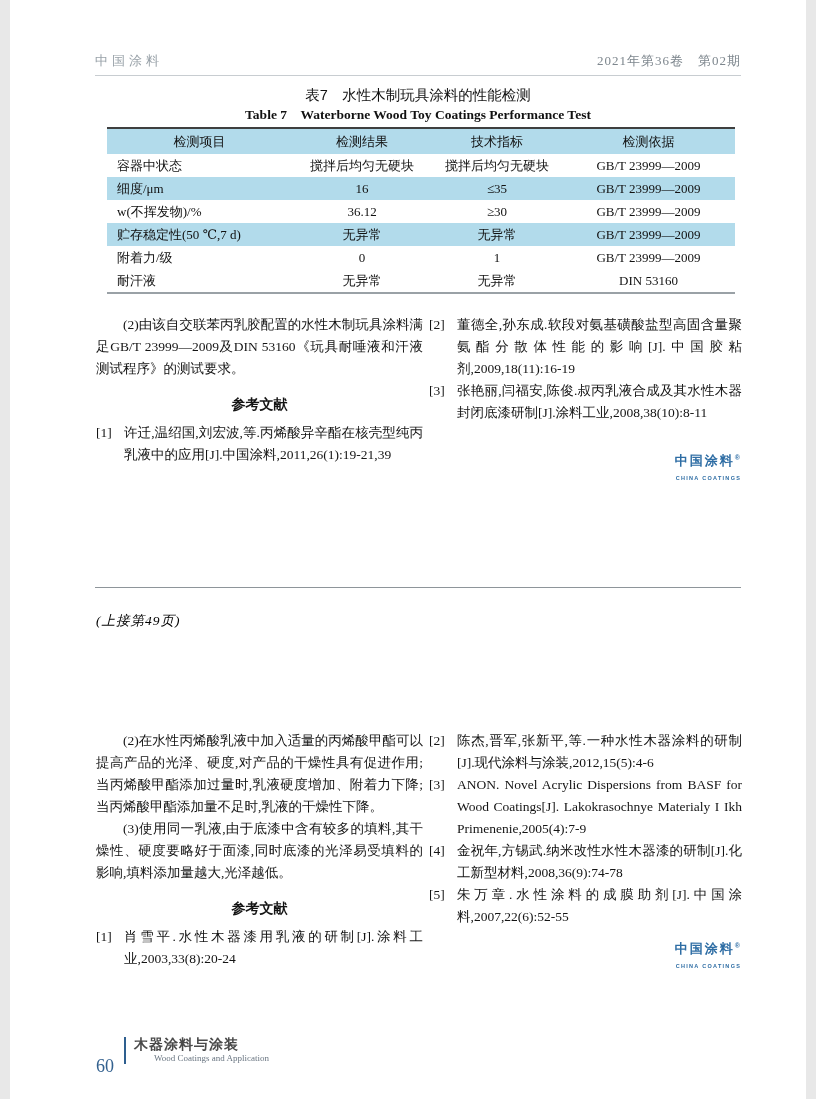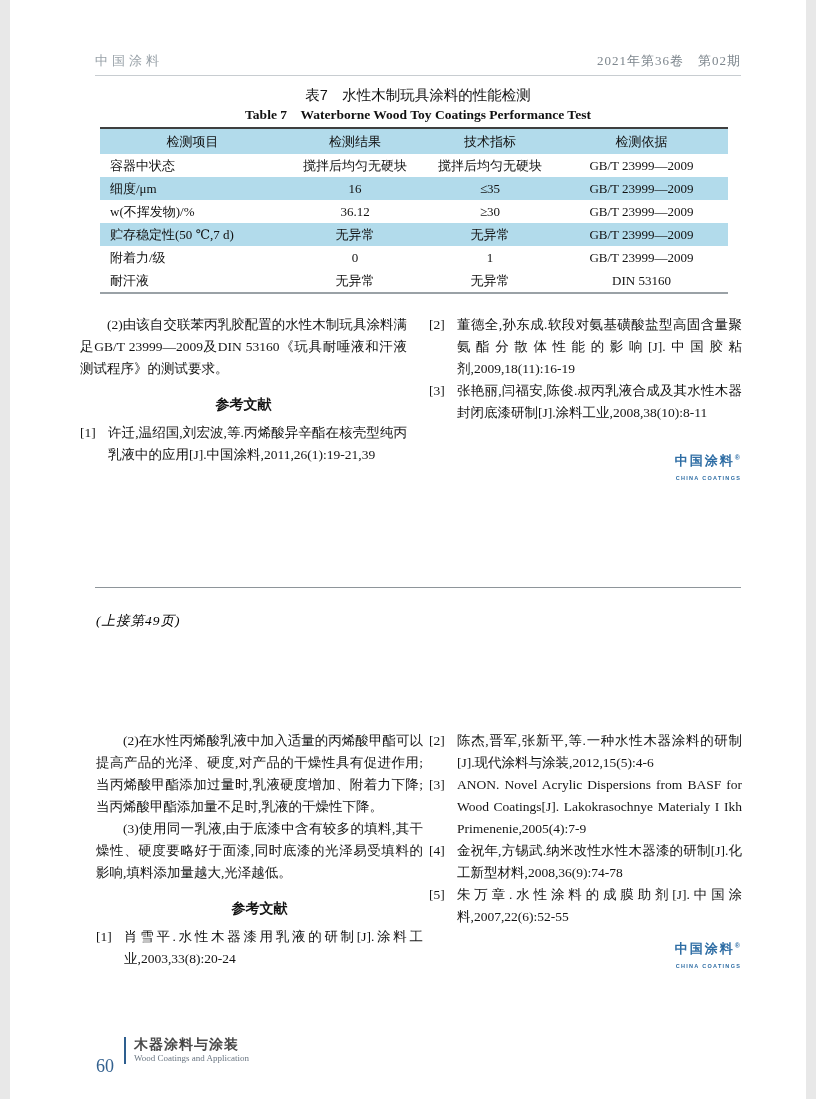--- a/index.html
+++ b/index.html
@@ -24,21 +24,21 @@
     font-family:"Liberation Sans","DejaVu Sans",sans-serif;
     font-weight:normal; font-size:14.5px; color:#111;
   }
   .table-title-en {
     position:absolute; top:106px; left:0; width:816px; text-align:center;
     font-weight:bold; font-size:13.5px; color:#111;
   }
 
   
   .perf-table {
-    position:absolute; top:127px; left:90px; width:628px;
+    position:absolute; top:127px; left:97px; width:628px;
     border-collapse:collapse; table-layout:fixed;
     border-top:2px solid #3f3f3f; border-bottom:2px solid #9aa1a6;
     font-size:13px; color:#111;
   }
   .perf-table th { font-weight:normal; padding:3.5px 2px; text-align:center; }
   .perf-table td { padding:2.5px 2px; text-align:center; }
   .perf-table td.c1 { text-align:left; padding-left:10px; }
   .perf-table tr.stripe { background:#b2dbeb; }
 
   
@@ -86,21 +86,21 @@
   .page-footer {
     position:absolute; top:1036px; left:86px;
     display:flex; align-items:flex-start;
   }
   .page-num { font-size:18px; color:#33618f; margin-top:20px; }
   .footer-bar { width:2px; height:27px; background:#2e5f8f; margin:1px 8px 0 10px; }
   .footer-zh {
     font-family:"Liberation Sans","DejaVu Sans",sans-serif;
     font-weight:bold; font-size:14px; color:#4a4a4a; letter-spacing:1px; line-height:16px;
   }
-  .footer-en { font-size:9px; color:#6a7682; margin-top:1px; }
+  .footer-en { font-size:9px; color:#6a7682; margin-top:1px;margin-left:20px; }
 </style>
 </head>
 <body>
 
 <div class="page">
 
   <div class="page-header">
     <span class="journal-name">中国涂料</span>
     <span class="issue-info">2021年第36卷　第02期</span>
   </div>
@@ -156,21 +156,21 @@
       </tr>
       <tr>
         <td class="c1">耐汗液</td>
         <td>无异常</td>
         <td>无异常</td>
         <td>DIN 53160</td>
       </tr>
     </tbody>
   </table>
 
-  <div class="col" style="top:314px; left:70px;">
+  <div class="col" style="top:314px; left:86px;">
     <div class="para">(2)由该自交联苯丙乳胶配置的水性木制玩具涂料满足GB/T 23999—2009及DIN 53160《玩具耐唾液和汗液测试程序》的测试要求。</div>
     <div class="refs-heading">参考文献</div>
     <div class="ref">
       <span class="ref-num">[1]</span>
       <span class="ref-text">许迁,温绍国,刘宏波,等.丙烯酸异辛酯在核壳型纯丙乳液中的应用[J].中国涂料,2011,26(1):19-21,39</span>
     </div>
   </div>
 
   <div class="col right" style="top:314px; left:419px;">
     <div class="ref">

